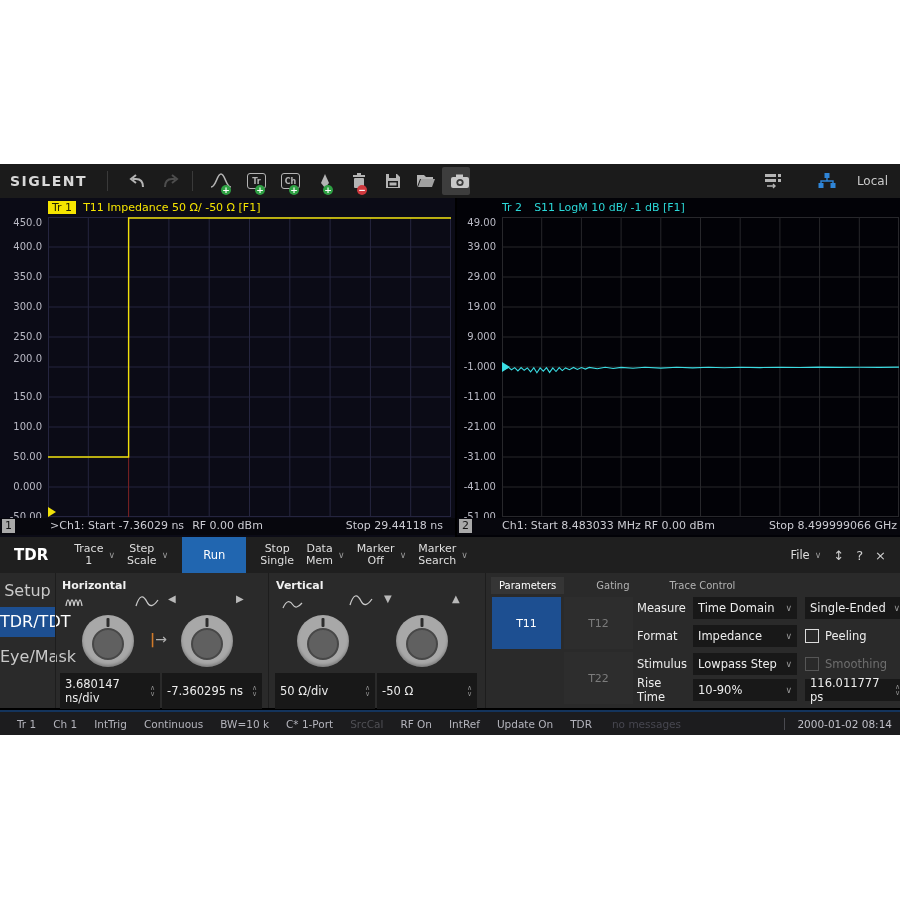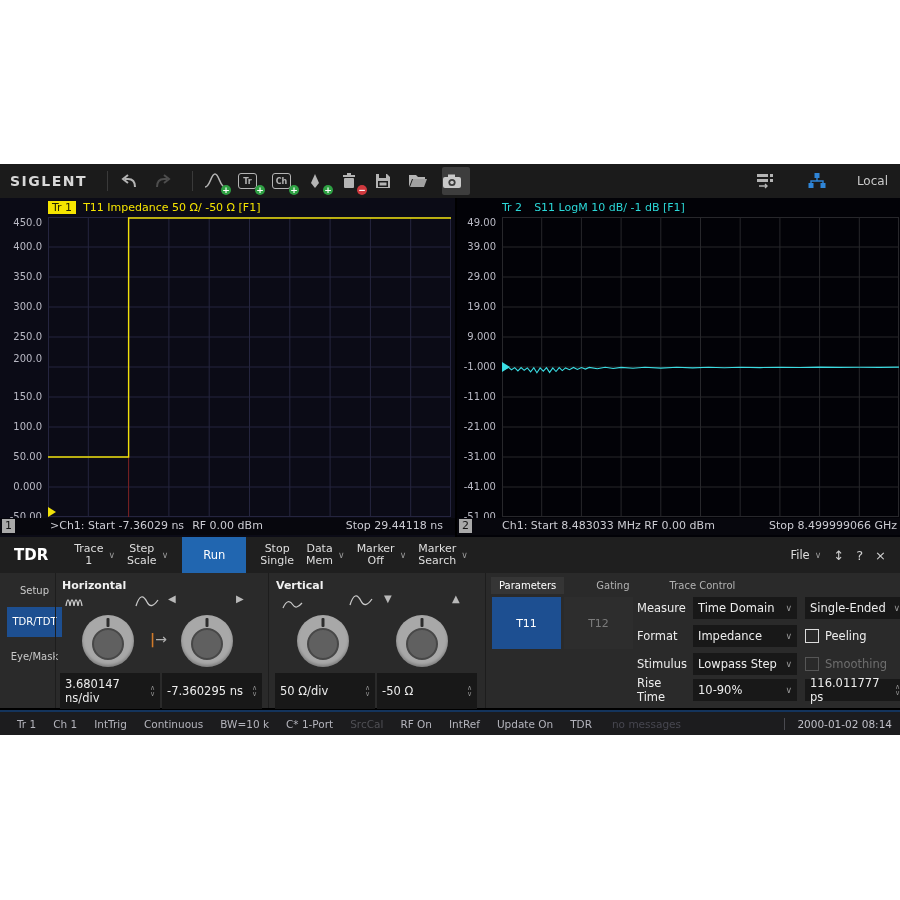--- a/index.html
+++ b/index.html
@@ -3,21 +3,21 @@
 <meta charset="utf-8">
 <style>
   html,body{margin:0;padding:0;background:#ffffff;}
   body{width:900px;height:900px;position:relative;font-family:"DejaVu Sans",sans-serif;-webkit-font-smoothing:antialiased;}
   .ui{position:absolute;left:0;top:164px;width:900px;height:571px;background:#000;overflow:hidden;}
 
   
   .toolbar{position:absolute;left:0;top:0;width:900px;height:34px;background:#1b1b1b;display:flex;align-items:center;}
   .logo{color:#d8d8d8;font-weight:bold;font-size:14px;letter-spacing:1.5px;margin:0 12px 0 10px;}
   .tsep{width:1px;height:20px;background:#3a3a3a;margin:0 8px;}
-  .tbtn{position:relative;width:28px;height:28px;display:flex;align-items:center;justify-content:flex-start;margin:0 3px;}
+  .tbtn{position:relative;width:28px;height:28px;display:flex;align-items:center;justify-content:flex-end;margin:0 3px;}
   .tbtn.boxed{background:#3d3d3d;border-radius:2px;}
   .badge{position:absolute;right:1px;bottom:0;width:10px;height:10px;border-radius:50%;color:#fff;font-size:9px;line-height:10px;text-align:center;font-weight:bold;}
   .badge.plus{background:#2ea043;}
   .badge.minus{background:#d0393e;}
   .sqicon{width:17px;height:14px;border:1.5px solid #b4b4b4;border-radius:3px;color:#b4b4b4;font-size:8px;display:flex;align-items:center;justify-content:center;font-weight:bold;}
   .tright{margin-left:auto;display:flex;align-items:center;gap:18px;margin-right:12px;}
   .local{color:#c9c9c9;font-size:12px;}
 
   
   .charts{position:absolute;left:0;top:34px;width:900px;height:339px;background:#000;}
@@ -52,21 +52,21 @@
   .mlabel{display:flex;flex-direction:column;align-items:center;color:#dedede;font-size:11px;line-height:12.5px;}
   .chev{color:#9a9a9a;font-size:9px;margin-left:5px;}
   .mrun{width:64px;height:36px;background:#2166b0;color:#fff;font-size:11.5px;display:flex;align-items:center;justify-content:center;margin:0 8px;}
   .mright{margin-left:auto;display:flex;align-items:center;gap:12px;margin-right:14px;color:#d0d0d0;}
   .mfile{display:flex;align-items:center;font-size:11.5px;color:#dedede;}
   .micon{font-size:13px;color:#cfcfcf;}
 
   
   .tdrbody{position:absolute;left:0;top:409px;width:900px;height:135px;background:#2a2a2a;}
   .vdiv{position:absolute;top:0;bottom:0;width:1px;background:#1d1d1d;}
-  .side-item{position:absolute;left:7px;width:55px;text-align:center;font-size:10px;color:#c9c9c9;}
+  .side-item{position:absolute;left:0;width:55px;text-align:center;font-size:16px;color:#c9c9c9;}
   .side-item.active{background:#1d4f91;color:#fff;}
   .gtitle{position:absolute;font-size:11px;font-weight:bold;color:#f0f0f0;}
   .wicon{position:absolute;color:#c9c9c9;}
   .knob{position:absolute;width:52px;height:52px;border-radius:50%;background:#a8a8a8;box-shadow:inset 0 -2px 3px rgba(0,0,0,.25);}
   .knob::before{content:"";position:absolute;left:50%;top:3px;width:3px;height:9px;background:#2c2c2c;transform:translateX(-50%);border-radius:1px;}
   .knob::after{content:"";position:absolute;left:50%;top:55%;width:28px;height:28px;border-radius:50%;background:#606060;border:2px solid #474747;transform:translate(-50%,-50%);}
   .field{position:absolute;height:36px;background:#181818;color:#ececec;font-size:11.5px;display:flex;align-items:center;padding:0 5px;box-sizing:border-box;}
   .spin{margin-left:auto;display:flex;flex-direction:column;align-items:center;color:#8f8f8f;}
   .spin i{font-style:normal;font-size:7px;line-height:6px;display:block;}
   .arrowjoin{position:absolute;font-size:14px;}
@@ -417,20 +417,21 @@
     <div class="vdiv" style="left:485px;"></div>
 
     <div style="position:absolute;left:487px;top:0;width:413px;height:135px;">
       <div class="ptabs">
         <span class="ptab active">Parameters</span>
         <span class="ptab">Gating</span>
         <span class="ptab">Trace Control</span>
       </div>
       <div class="tbtn2 active" style="left:5px;top:24px;">T11</div>
       <div class="tbtn2" style="left:77px;top:24px;">T12</div>
+      <div class="tbtn2" style="left:77px;top:79px;">T22</div>
 
       <div class="prow" style="top:24px;">
         <span class="plabel">Measure</span>
         <span class="dd">
             <span>Time Domain</span>
             <span class="chev">∨</span>
           </span>
         <span class="col2">
             <span class="dd dd2">
               <span>Single-Ended</span>

